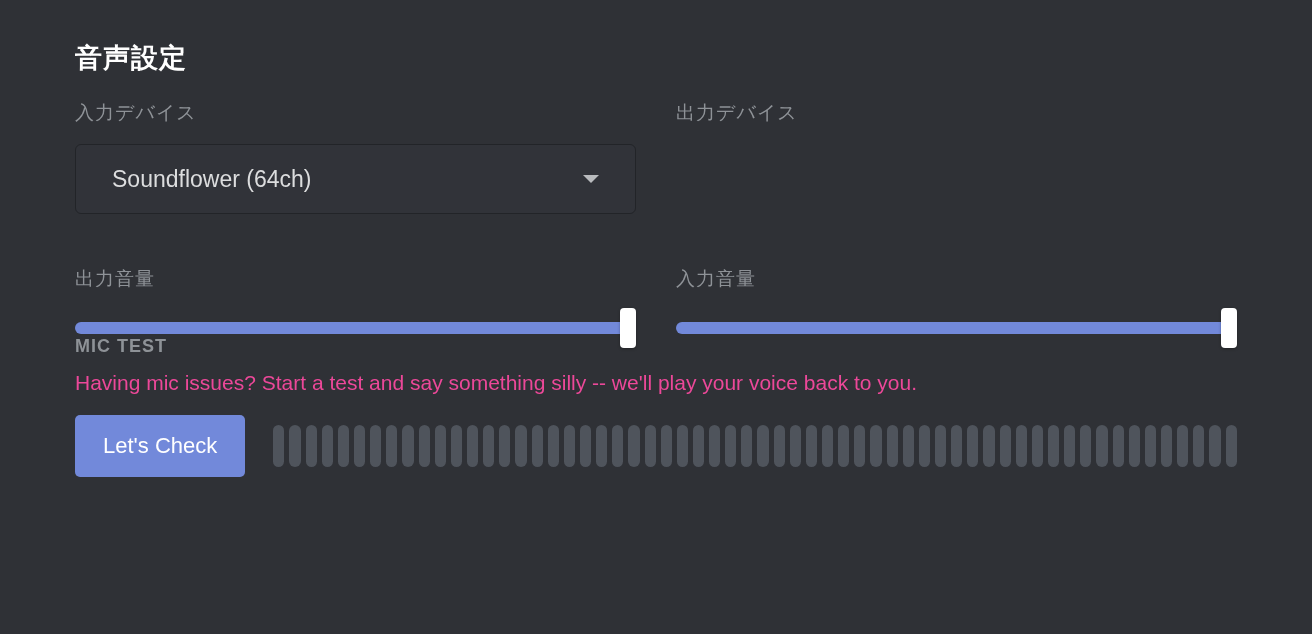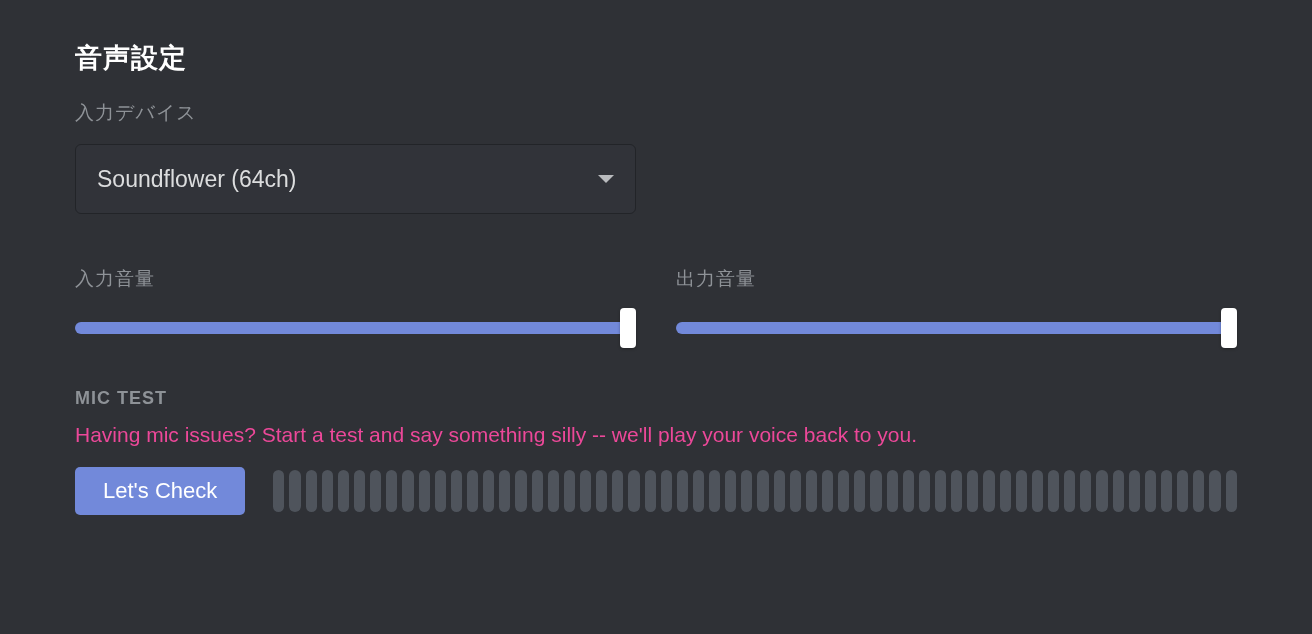--- a/index.html
+++ b/index.html
@@ -38,21 +38,21 @@
     letter-spacing: 1px;
   }
   .select {
     background: #313339;
     border: 1px solid #222428;
     border-radius: 6px;
     height: 70px;
     display: flex;
     align-items: center;
     justify-content: space-between;
-    padding: 0 21px;
+    padding: 0 36px;
     cursor: pointer;
   }
   .select-value {
     color: #dcddde;
     font-size: 23px;
     font-weight: 400;
   }
   .chevron {
     width: 0;
     height: 0;
@@ -86,21 +86,20 @@
     position: absolute;
     right: 0;
     width: 16px;
     height: 40px;
     background: #ffffff;
     border-radius: 4px;
     box-shadow: 0 1px 3px rgba(0,0,0,0.3);
     cursor: grab;
   }
   .mic-test-section {
-    margin-top: 52px;
   }
   .mic-test-title {
     color: #8e9297;
     font-size: 18px;
     font-weight: 600;
     letter-spacing: 1px;
     margin-bottom: 14px;
   }
   .mic-test-desc {
     color: #ec4899;
@@ -111,21 +110,21 @@
   .mic-test-row {
     display: flex;
     align-items: center;
     gap: 28px;
   }
   .check-button {
     background: #7289da;
     color: #ffffff;
     border: none;
     border-radius: 5px;
-    height: 48px;
+    height: 62px;
     padding: 0 28px;
     font-size: 22px;
     font-weight: 500;
     cursor: pointer;
   }
   .meter {
     flex: 1;
     display: flex;
     gap: 5px;
     height: 42px;
@@ -145,33 +144,34 @@
 
   <div class="row">
     <div class="col">
       <div class="field-label">入力デバイス</div>
       <div class="select">
         <span class="select-value">Soundflower (64ch)</span>
         <span class="chevron"></span>
       </div>
     </div>
     <div class="col">
+      <div class="field-label">出力デバイス</div>
     </div>
   </div>
 
   <div class="row slider-section">
     <div class="col">
-      <div class="slider-label">入力音量</div>
+      <div class="slider-label">出力音量</div>
       <div class="slider">
         <div class="slider-track"></div>
         <div class="slider-thumb"></div>
       </div>
     </div>
     <div class="col">
-      <div class="slider-label">出力音量</div>
+      <div class="slider-label">入力音量</div>
       <div class="slider">
         <div class="slider-track"></div>
         <div class="slider-thumb"></div>
       </div>
     </div>
   </div>
 
   <div class="mic-test-section">
     <div class="mic-test-title">MIC TEST</div>
     <div class="mic-test-desc">Having mic issues? Start a test and say something silly -- we'll play your voice back to you.</div>

